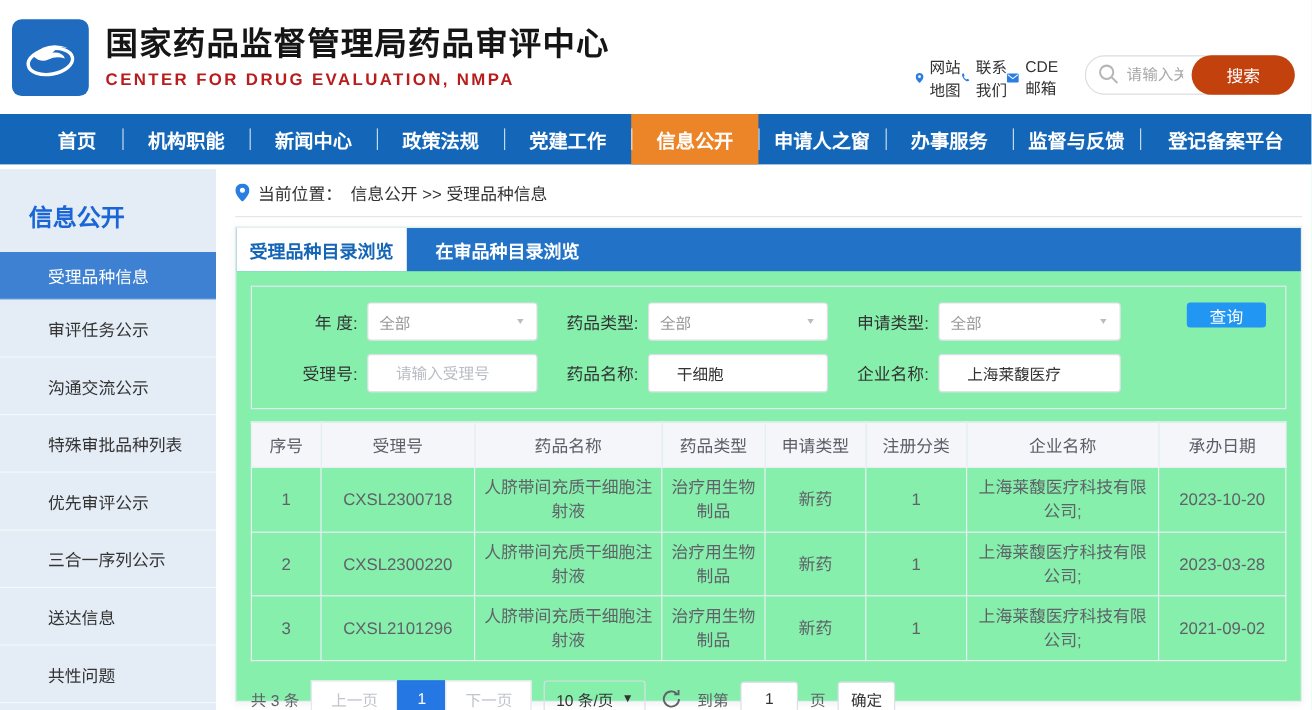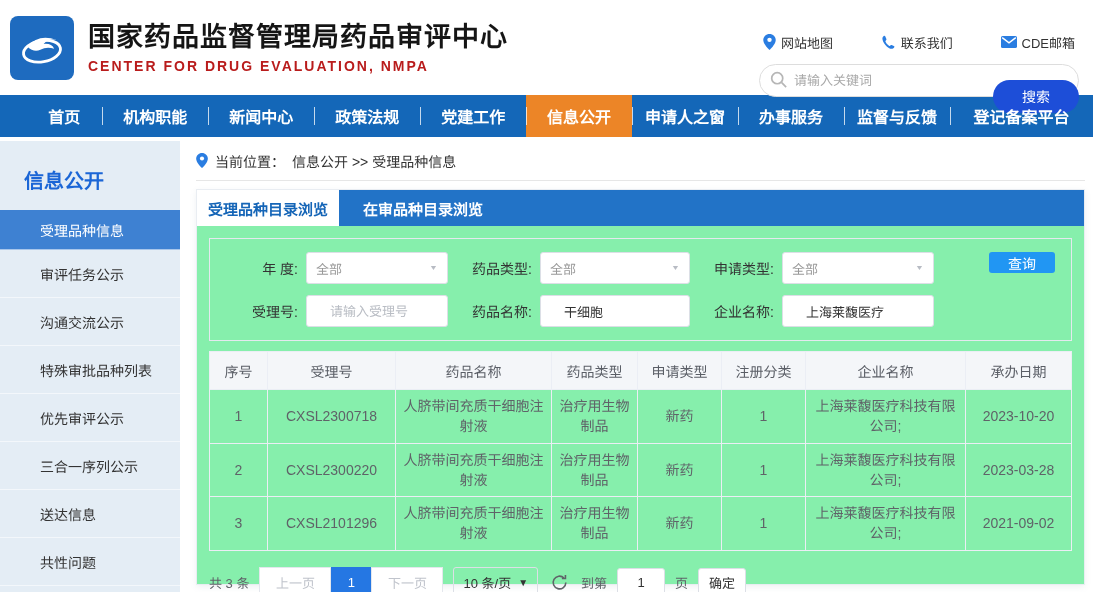--- a/index.html
+++ b/index.html
@@ -6,31 +6,31 @@
   html,body { width:1093px; height:592px; overflow:hidden; background:#fff;
     font-family:"Liberation Sans","DejaVu Sans",sans-serif; }
 
   
   .top-header { height:95px; display:flex; align-items:center; padding:0 14px 0 10px; background:#fff; }
   .logo-box { width:64px; height:64px; border-radius:8px; background:#1e6bbf; flex:0 0 auto;
     display:flex; align-items:center; justify-content:center; }
   .title-block { margin-left:14px; flex:1 1 auto; }
   .site-title { font-size:27px; font-weight:bold; color:#151515; letter-spacing:1px; line-height:1.25; }
   .site-subtitle { font-size:14px; font-weight:bold; color:#b91c1c; letter-spacing:2px; margin-top:4px; }
-  .header-right { width:320px; flex:0 0 auto; display:flex; flex-direction:column; gap:12px; padding-top:2px;margin-top:32px; }
+  .header-right { width:320px; flex:0 0 auto; display:flex; flex-direction:row; gap:12px; padding-top:2px;margin-top:32px; }
   .quick-links { display:flex; justify-content:space-between; padding:0 4px; }
   .quick-link { display:flex; align-items:center; gap:5px; font-size:13px; color:#333; cursor:pointer; }
   .quick-link svg { display:block; }
   .search-bar { position:relative; height:33px; }
   .search-input { width:100%; height:33px; border:1px solid #ddd; border-radius:17px;
     padding:0 92px 0 34px; font-size:13px; color:#333; outline:none; background:#fff; }
   .search-input::placeholder { color:#a9a9a9; }
   .search-glass { position:absolute; left:11px; top:7px; }
-  .search-btn { position:absolute; right:0; top:16px; height:33px; width:86px; border:none;
-    border-radius:17px; background:#1d4ed8; color:#fff; font-size:14px; cursor:pointer; }
+  .search-btn { position:absolute; right:0; top:0; height:33px; width:86px; border:none;
+    border-radius:17px; background:#c2410c; color:#fff; font-size:14px; cursor:pointer; }
 
   
   .main-nav { height:42px; background:#1467b8; }
   .main-nav ul { display:flex; height:100%; list-style:none; }
   .main-nav li { flex:1 1 0; display:flex; align-items:center; justify-content:center; position:relative;
     color:#fff; font-size:16px; font-weight:bold; cursor:pointer; white-space:nowrap; }
   .main-nav li.n-first { flex:0.72;padding-left:26px; }
   .main-nav li.n-last { flex:1.35; }
   .main-nav li + li::before { content:""; position:absolute; left:0; top:12px; height:18px;
     width:1px; background:rgba(255,255,255,.75); }

